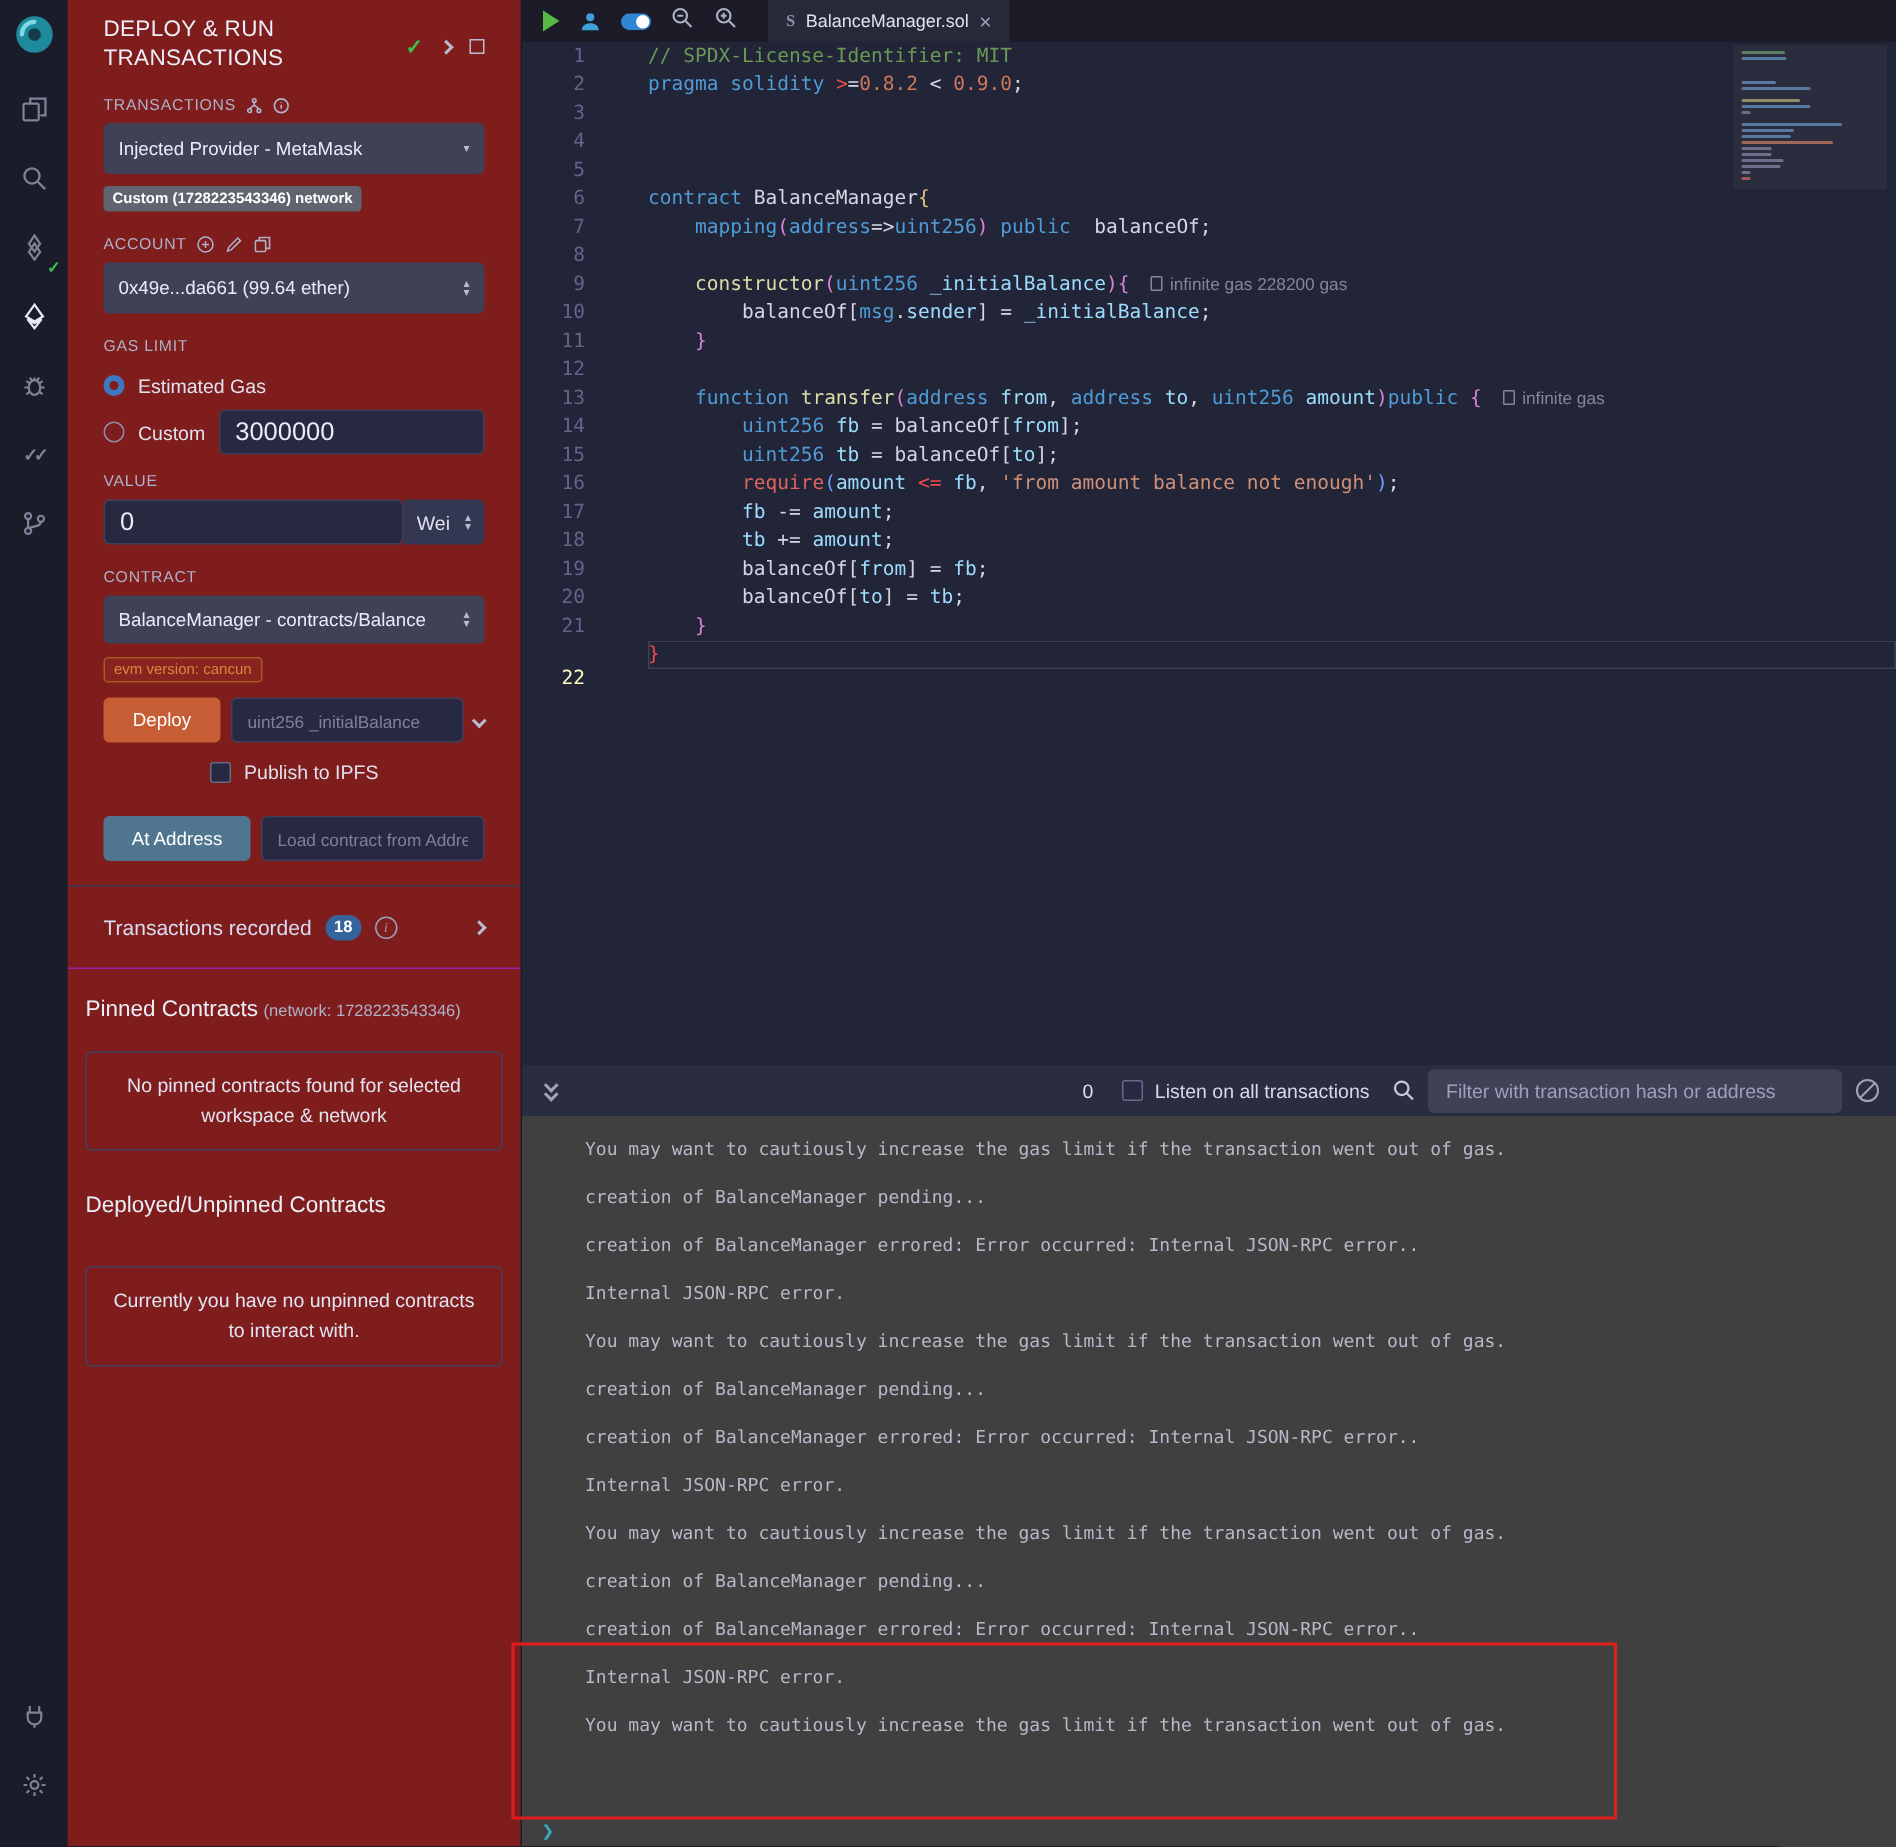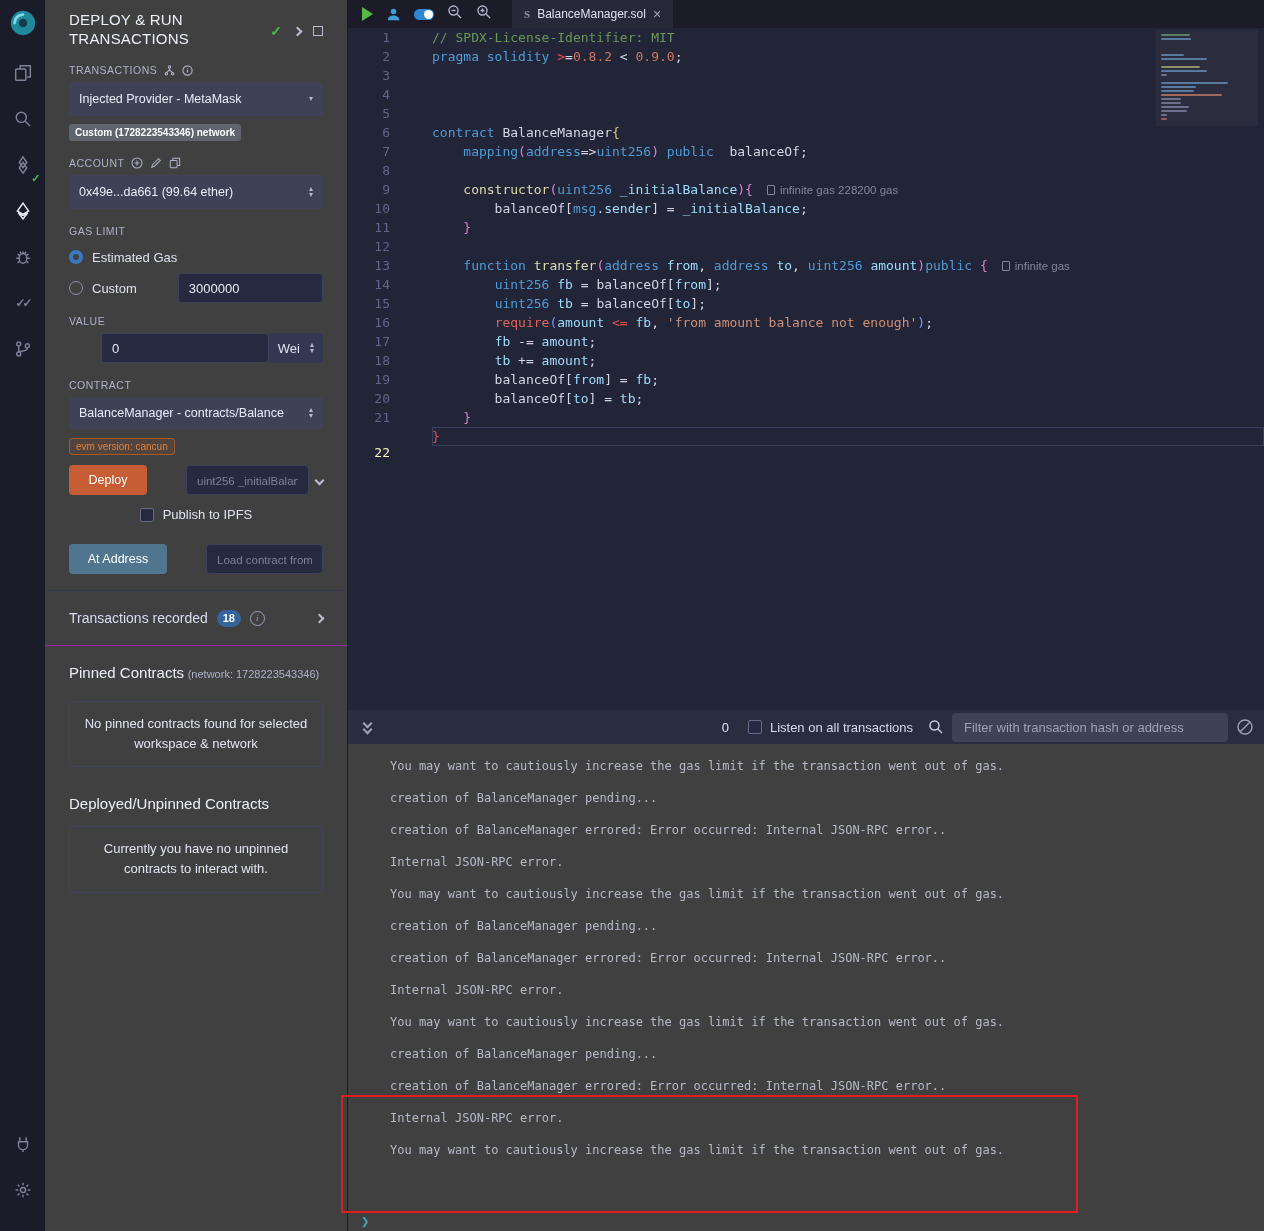--- a/index.html
+++ b/index.html
@@ -10,60 +10,60 @@
   .iconbar { flex:0 0 45px; background:#1b1c2a; display:flex; flex-direction:column; align-items:center; padding-top:8px; position:relative; }
   .logo { width:30px; height:30px; margin-bottom:20px; cursor:pointer; }
   .ib-icon { width:30px; height:30px; display:flex; align-items:center; justify-content:center; margin-bottom:16px; color:#7f8299; cursor:pointer; position:relative; }
   .ib-icon svg { stroke:currentColor; fill:none; stroke-width:1.3; }
   .ib-icon.active { color:#e8eaf6; }
   .ib-check-badge { position:absolute; right:-3px; bottom:-5px; color:#3dbf4e; font-size:11px; font-weight:bold; }
   .ib-bottom { position:absolute; bottom:10px; left:0; width:45px; display:flex; flex-direction:column; align-items:center; }
   .dblcheck { font-size:12px; letter-spacing:-3px; font-weight:bold; }
 
   
-  .panel { flex:0 0 303px; background:#404040; border-right:1px solid #1b1c2a; font-size:13px; overflow:hidden; }
+  .panel { flex:0 0 303px; background:#7f1d1d; border-right:1px solid #1b1c2a; font-size:13px; overflow:hidden; }
   .panel-top { padding:0 24px; }
   .panel-title-row { display:flex; padding-top:10px; }
   .panel-title { flex:1; font-size:15px; font-weight:500; line-height:19px; color:#eceef8; letter-spacing:.2px; }
   .pt-icons { display:flex; gap:12px; align-items:center; padding-top:4px; }
   .check-green { color:#3dbf4e; font-size:14px; font-weight:bold; cursor:pointer; }
   .chev { display:inline-block; width:7px; height:7px; border-right:2px solid #b9bcd2; border-bottom:2px solid #b9bcd2; }
   .chev.right { transform:rotate(-45deg); }
   .chev.down { transform:rotate(45deg); }
   .winbox { width:10px; height:10px; border:1.5px solid #b9bcd2; display:inline-block; cursor:pointer; }
   .label-xs { margin-top:16px; font-size:10.5px; color:#aeb1c9; letter-spacing:.5px; display:flex; align-items:center; gap:7px; }
   .label-xs svg { stroke:#aeb1c9; fill:none; stroke-width:1.2; cursor:pointer; }
   .select { margin-top:6px; background:#3f4257; border-radius:4px; height:34px; display:flex; align-items:center; padding:0 10px; color:#e9ebf7; cursor:pointer; font-size:12.5px;gap:10px; }
   .select .txt-ell { overflow:hidden; white-space:nowrap; text-overflow:ellipsis; }
   .carets { margin-left:auto; display:flex; flex-direction:column; font-size:8px; line-height:6px; color:#b7bad0; padding-left:6px; }
   .badge-net { display:inline-block; margin-top:8px; background:#60646f; color:#fff; font-size:10px; font-weight:bold; padding:3px 6px; border-radius:3px; }
   .radio-row { display:flex; align-items:center; gap:9px; margin-top:9px; height:22px; }
   .radio { width:14px; height:14px; border-radius:50%; border:1.5px solid #8d90a8; cursor:pointer; flex:0 0 14px; }
   .radio.sel { border:4.5px solid #3c78c0; }
-  input.txt { background:#262940; border:1px solid #3d415c; border-radius:4px; color:#e9ebf7; height:30px; padding:0 10px; font-size:13px; font-family:inherit; outline:none; width:100%;margin-left:32px; }
+  input.txt { background:#262940; border:1px solid #3d415c; border-radius:4px; color:#e9ebf7; height:30px; padding:0 10px; font-size:17px; font-family:inherit; outline:none; width:100%; }
   input.txt::placeholder { color:#7e8299; font-size:11.5px; }
   .gas-custom-input { width:133px; margin-left:auto; }
   .value-row { display:flex; margin-top:6px; align-items:center; }
   .value-input { width:186px; border-radius:4px 0 0 4px; }
   .unit-box { height:30px; background:#343751; border-radius:0 4px 4px 0; display:flex; align-items:center; padding:0 9px; gap:4px; cursor:pointer; flex:1; }
   .evm-badge { display:inline-block; margin-top:9px; font-size:10px; color:#e0823c; border:1px solid #a85a22; background:rgba(207,90,46,.12); padding:2px 6px; border-radius:3px; }
   .deploy-row { display:flex; margin-top:10px; gap:7px; align-items:center; }
   .btn { border:none; border-radius:4px; color:#fff; font-size:12.5px; font-family:inherit; cursor:pointer; }
   .btn-deploy { background:#c65d34; width:78px; height:30px; flex:0 0 78px; }
   .deploy-param { flex:1; }
   .check-row { display:flex; align-items:center; gap:9px; margin-top:12px;justify-content:center; }
   .checkbox { width:14px; height:14px; background:#262940; border:1px solid #676b89; border-radius:2px; cursor:pointer; flex:0 0 14px; }
   .ataddr-row { display:flex; margin-top:22px; gap:7px; align-items:flex-start; }
   .btn-ataddr { background:#50758f; width:98px; height:30px; flex:0 0 98px; }
   .tx-row { margin-top:16px; border-top:1px solid #363953; border-bottom:1px solid #a21caf; height:56px; display:flex; align-items:center; gap:9px; padding:0 24px; cursor:pointer; }
   .tx-label { font-size:14px; color:#d9dcf2; }
   .tx-badge { background:#35639c; color:#fff; border-radius:9px; min-width:24px; height:17px; font-size:11px; font-weight:bold; display:flex; align-items:center; justify-content:center; padding:0 5px; }
   .info-ic { width:15px; height:15px; border:1px solid #9da0ba; border-radius:50%; color:#9da0ba; font-size:9px; font-style:italic; display:flex; align-items:center; justify-content:center; cursor:pointer; font-family:"Liberation Serif",serif; }
   .tx-row .chev { margin-left:auto; }
-  .pinned-sec { padding:18px 24px 0; }
+  .pinned-sec { padding:18px 12px 0; }
   .sec-title { font-size:15px; color:#eceef8; }
   .sec-sub { font-size:11px; color:#aeb1c9; }
   .empty-box { border:1px solid #3f4360; border-radius:4px; margin-top:20px; padding:12px 14px; text-align:center; font-size:13px; color:#e2e4f2; line-height:1.55; }
   .deployed-title { margin-top:28px; }
 
   
   .main { flex:1; min-width:0; display:flex; flex-direction:column; background:#222437; }
   .tabbar { flex:0 0 28px; background:#1b1c28; display:flex; align-items:stretch; }
   .tb-actions { display:flex; align-items:center; gap:13px; padding:0 14px; }
   .play { width:0; height:0; border-left:11px solid #55b847; border-top:7px solid transparent; border-bottom:7px solid transparent; cursor:pointer; }
@@ -297,21 +297,21 @@
     </div>
 
     <div class="pinned-sec">
       <div>
         <span class="sec-title">Pinned Contracts</span>
         <span class="sec-sub">(network: 1728223543346)</span>
       </div>
       <div class="empty-box">No pinned contracts found for selected workspace &amp; network</div>
 
       <div class="sec-title deployed-title">Deployed/Unpinned Contracts</div>
-      <div class="empty-box" style="margin-top:14px">Currently you have no unpinned contracts to interact with.</div>
+      <div class="empty-box" style="margin-top:32px">Currently you have no unpinned contracts to interact with.</div>
     </div>
   </aside>
 
   <main class="main">
 
     <div class="tabbar">
       <div class="tb-actions">
         <span class="play"></span>
         <svg width="15" height="15" viewBox="0 0 16 16" fill="#3f9fd8">
             <circle cx="8" cy="4.8" r="2.9"></circle>

